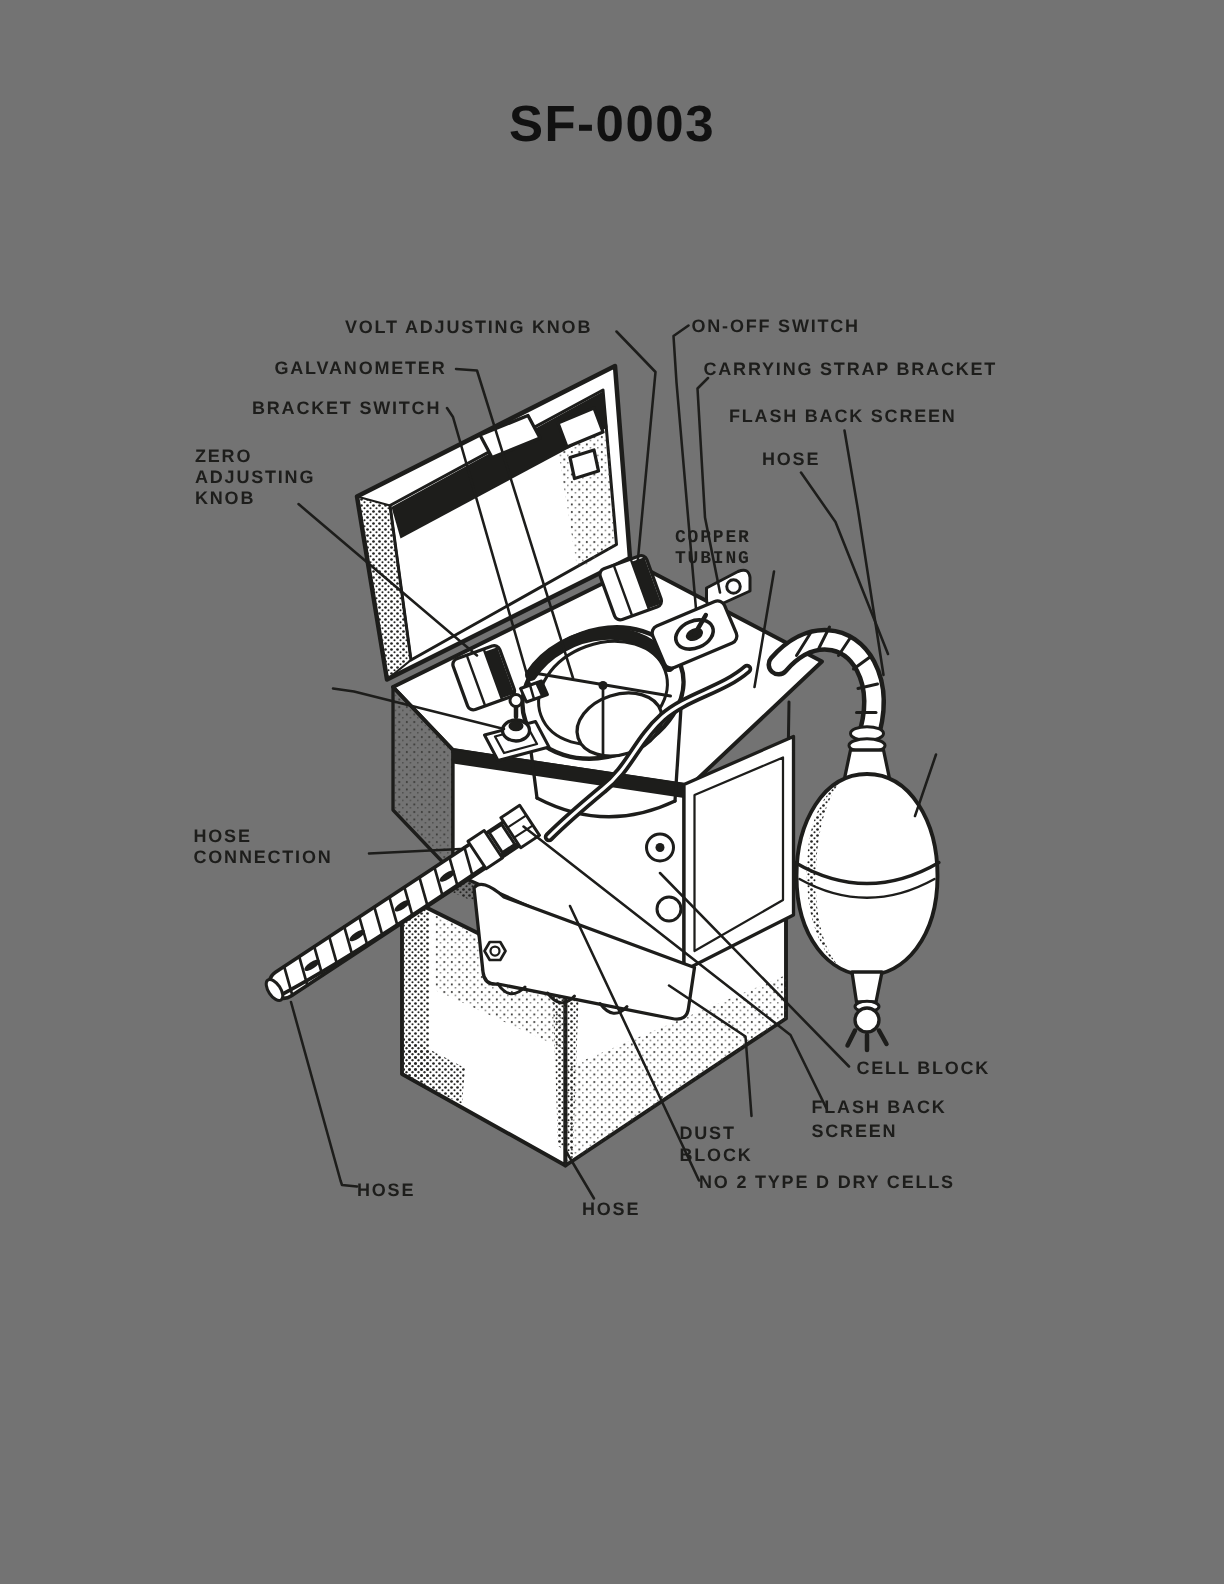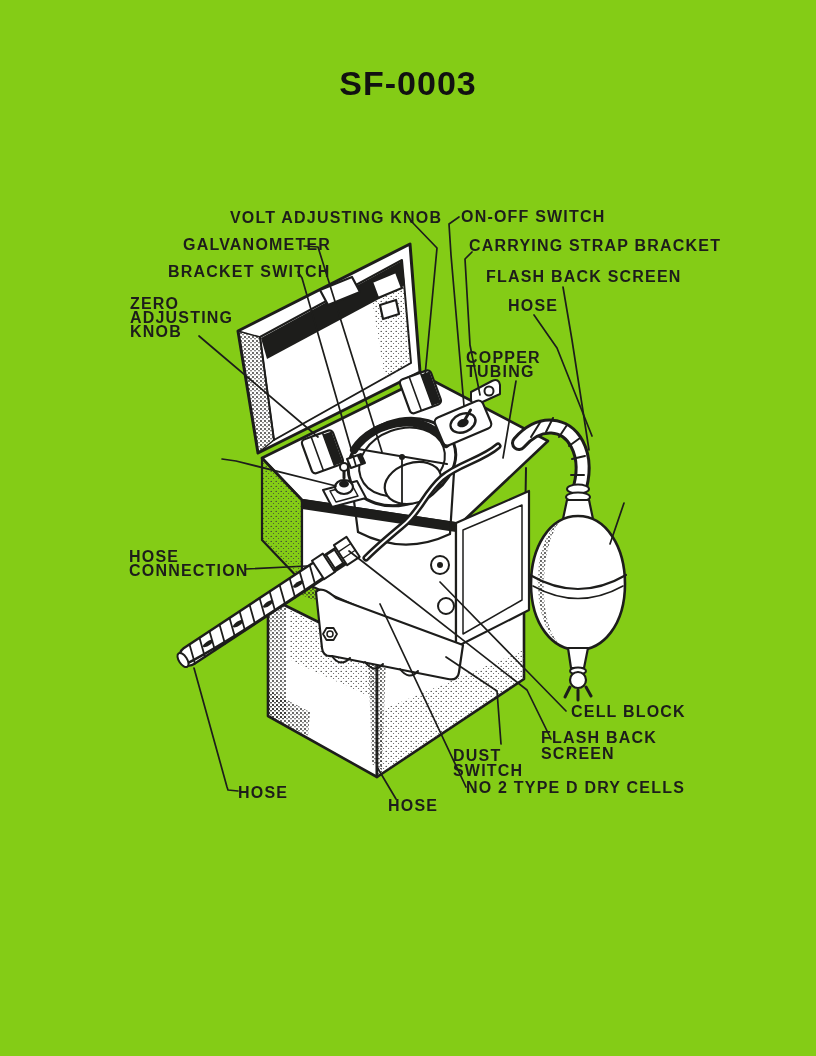--- a/index.html
+++ b/index.html
@@ -1,28 +1,28 @@
 <!DOCTYPE html>
 <html><head>
 <meta charset="utf-8">
 <style>
   html,body { margin:0; padding:0; background:#e8e8e8; }
   .page {
     position:relative; width:816px; height:1056px; margin:0 auto;
-    background:#84cc16; overflow:hidden;
+    background:#737373; overflow:hidden;
     font-family:"Liberation Sans", sans-serif;
   }
   .title {
     position:absolute; left:0; right:0; top:64px;
     text-align:center; font-size:34px; font-weight:bold;
     letter-spacing:1px; color:#111111;
   }
   .art { position:absolute; left:0; top:0; }
   .lbl {
-    position:absolute; font-size:16px; font-weight:bold;
+    position:absolute; font-size:12px; font-weight:bold;
     letter-spacing:1.2px; color:#1d1d1b; line-height:14px;
     white-space:pre-line;
   }
   .lbl.nw { white-space:nowrap; }
   .lbl.c  { }
 </style>
 </head>
 <body>
 
 <div class="page">
@@ -226,26 +226,26 @@
   <div class="lbl nw" style="left:230px; top:211px;">VOLT ADJUSTING KNOB</div>
   <div class="lbl nw" style="left:461px; top:210px;">ON-OFF SWITCH</div>
   <div class="lbl nw" style="left:183px; top:238px;text-align:center;">GALVANOMETER</div>
   <div class="lbl nw" style="left:469px; top:239px;">CARRYING STRAP BRACKET</div>
   <div class="lbl nw" style="left:168px; top:265px;">BRACKET SWITCH</div>
   <div class="lbl nw" style="left:486px; top:270px;">FLASH BACK SCREEN</div>
   <div class="lbl c" style="left:130px; top:297px; width:110px;">ZERO
 ADJUSTING
 KNOB</div>
   <div class="lbl nw" style="left:508px; top:299px;">HOSE</div>
-  <div class="lbl c" style="left:466px; top:351px; width:110px;">COPPER
+  <div class="lbl c" style="left:450px; top:351px; width:110px;font-family:Liberation Mono, monospace;">COPPER
 TUBING</div>
   <div class="lbl c" style="left:129px; top:550px; width:130px;">HOSE
 CONNECTION</div>
   <div class="lbl nw" style="left:571px; top:705px;">CELL BLOCK</div>
   <div class="lbl c" style="left:541px; top:730px; width:120px; line-height:16px;">FLASH BACK
 SCREEN</div>
   <div class="lbl c" style="left:453px; top:748px; width:100px; line-height:15px;">DUST
-SWITCH</div>
+BLOCK</div>
   <div class="lbl nw" style="left:466px; top:781px;">NO 2 TYPE D DRY CELLS</div>
   <div class="lbl nw" style="left:388px; top:799px;">HOSE</div>
   <div class="lbl nw" style="left:238px; top:786px;">HOSE</div>
 
 </div>
 
 </body></html>

